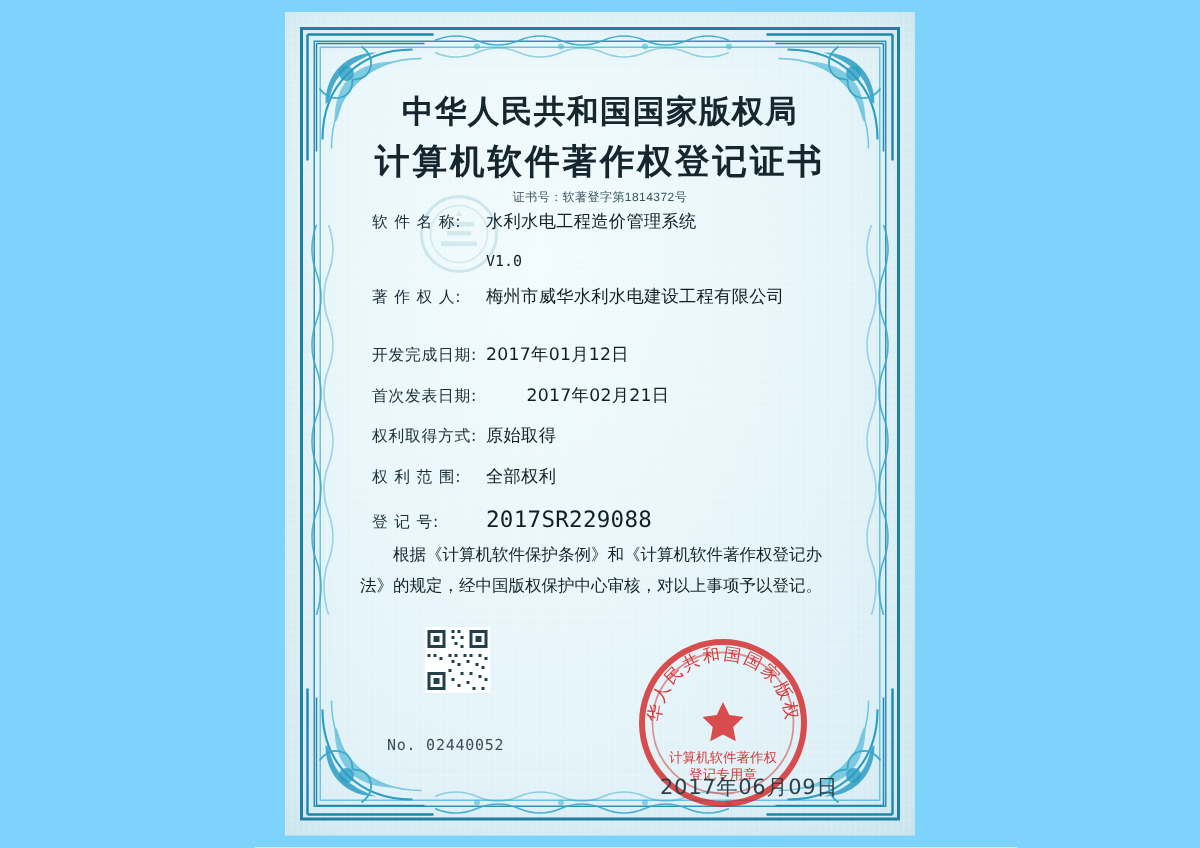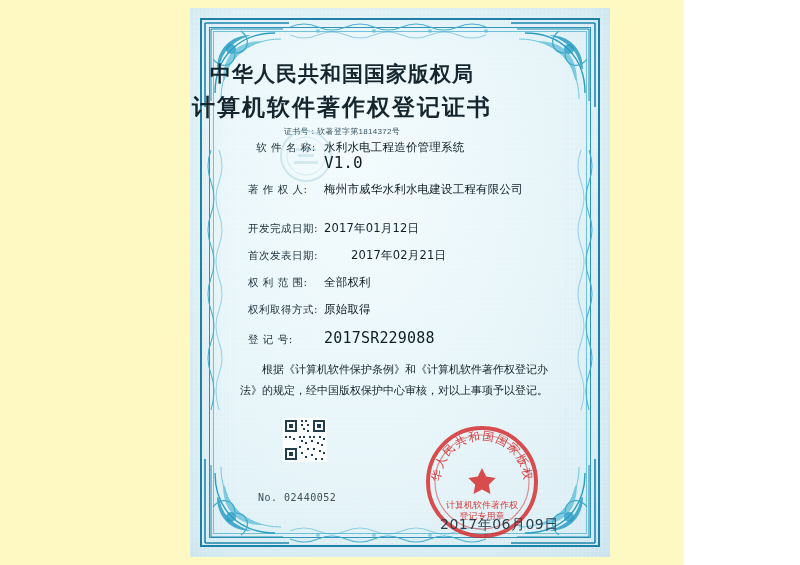--- a/index.html
+++ b/index.html
@@ -8,23 +8,23 @@
     background: #ffffff;
   }
   body {
     width: 800px;
     height: 565px;
     font-family: "Liberation Sans", sans-serif;
     overflow: hidden;
   }
   #certificate {
     position: relative;
-    width: 684px;
+    width: 800px;
     height: 565px;
-    background: #fef9c3;
+    background: #7dd3fc;
   }
   
   .paper {
     position: absolute;
     left: 190px;
     top: 8px;
     width: 420px;
     height: 549px;
     background:
       radial-gradient(ellipse at 40% 30%, #f2fbfd 0%, #e8f6fa 45%, #dff1f7 75%, #d8ecf4 100%);
@@ -164,26 +164,26 @@
     color: #0f1f26;
     letter-spacing: 0.2px;
   }
   .row .value.mono {
     font-family: "DejaVu Sans Mono", monospace;
     font-size: 15px;
   }
   .subvalue {
     margin-left: 76px;
     font-family: "DejaVu Sans Mono", monospace;
-    font-size: 16px;
+    font-size: 10px;
     color: #0f1f26;
     margin-top: -6px;
     margin-bottom: 10px;
   }
-  .row-tight { margin-bottom: 4px; text-align: center; }
+  .row-tight { margin-bottom: 20px; }
 
   
   .statement {
     position: absolute;
     left: 240px;
     top: 360px;
     width: 322px;
     font-family: "DejaVu Sans", sans-serif;
     font-size: 11px;
     line-height: 1.9;
@@ -379,27 +379,27 @@
       <div class="label">开发完成日期:</div>
       <div class="value">2017年01月12日</div>
     </div>
 
     <div class="row" style="margin-top:12px;gap:27px;">
       <div class="label">首次发表日期:</div>
       <div class="value">2017年02月21日</div>
     </div>
 
     <div class="row" style="margin-top:12px;">
+      <div class="label">权利取得方式:</div>
+      <div class="value">原始取得</div>
+    </div>
+
+    <div class="row" style="margin-top:12px;">
       <div class="label">权 利 范 围:</div>
       <div class="value">全部权利</div>
-    </div>
-
-    <div class="row" style="margin-top:12px;">
-      <div class="label">权利取得方式:</div>
-      <div class="value">原始取得</div>
     </div>
 
     <div class="row" style="margin-top:12px;">
       <div class="label">登 记 号:</div>
       <div class="value mono">2017SR229088</div>
     </div>
 
   </div>
 
   <div class="statement">根据《计算机软件保护条例》和《计算机软件著作权登记办法》的规定，经中国版权保护中心审核，对以上事项予以登记。</div>

